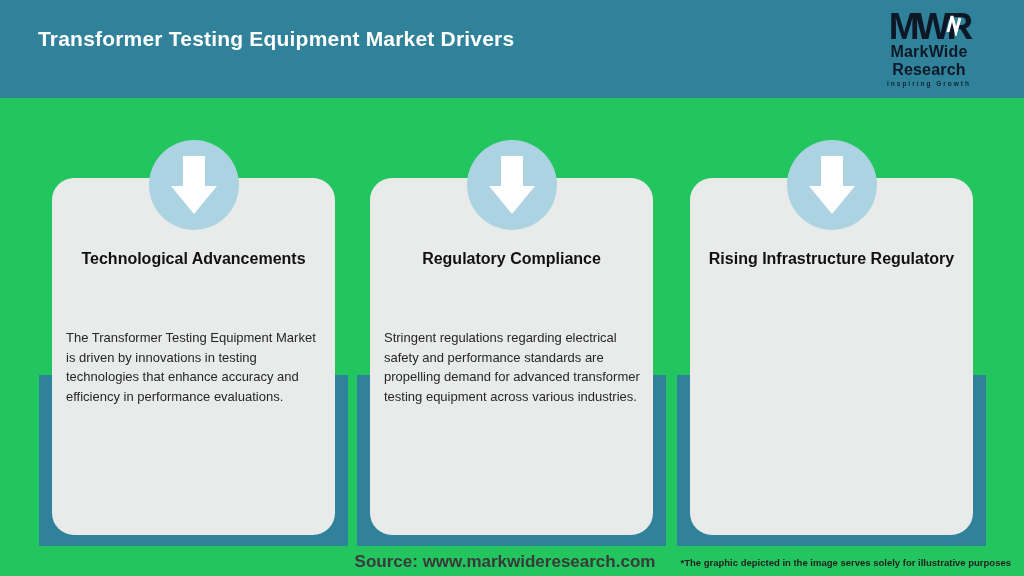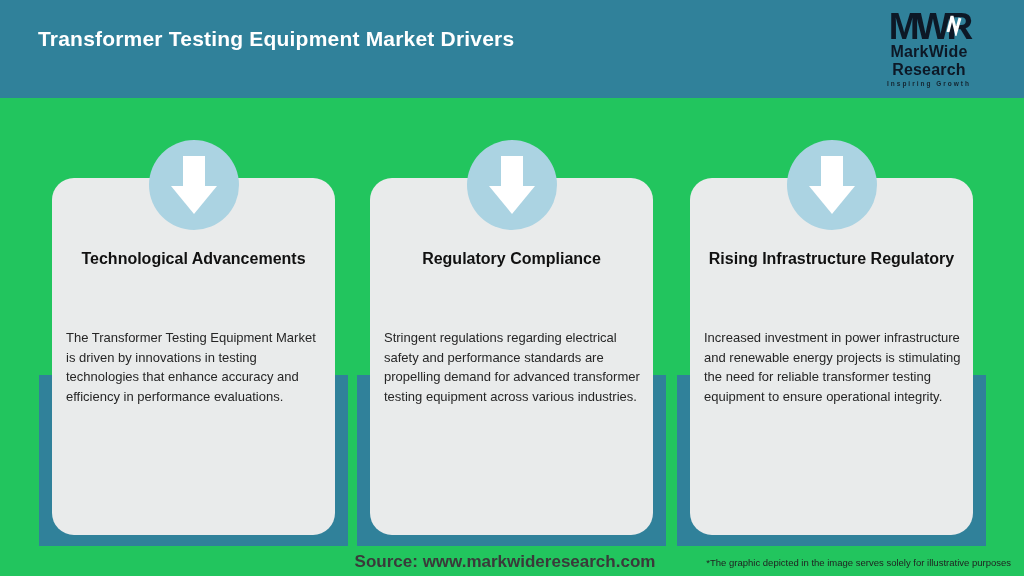--- a/index.html
+++ b/index.html
@@ -130,21 +130,21 @@
     width: 324px;
     text-align: center;
     font-size: 17px;
     font-weight: bold;
     color: #3A3A3A;
   }
   .disclaimer-text {
     position: absolute;
     top: 557px; right: 13px;
     font-size: 9.5px;
-    font-weight: 400;
+    font-weight: 700;
     color: #1F1F1F;
   }
 </style>
 </head>
 <body>
 
 <div class="canvas">
 
   <div class="header">
     <div class="page-title">Transformer Testing Equipment Market Drivers</div>
@@ -186,21 +186,20 @@
         <rect x="12" y="0" width="22" height="32" fill="#ffffff"></rect>
         <polygon points="0,30 46,30 23,58" fill="#ffffff"></polygon>
       </svg>
     </div>
   </div>
 
   <div class="card-group g3">
     <div class="teal-backing"></div>
     <div class="card">
       <div class="card-title">Rising Infrastructure Regulatory</div>
-      <div class="card-desc">Increased investment in power infrastructure and renewable energy projects is stimulating the need for reliable transformer testing equipment to ensure operational integrity.</div>
     </div>
     <div class="arrow-circle">
       <svg width="46" height="58" viewBox="0 0 46 58">
         <rect x="12" y="0" width="22" height="32" fill="#ffffff"></rect>
         <polygon points="0,30 46,30 23,58" fill="#ffffff"></polygon>
       </svg>
     </div>
   </div>
 
   <div class="source-text">Source: www.markwideresearch.com</div>

